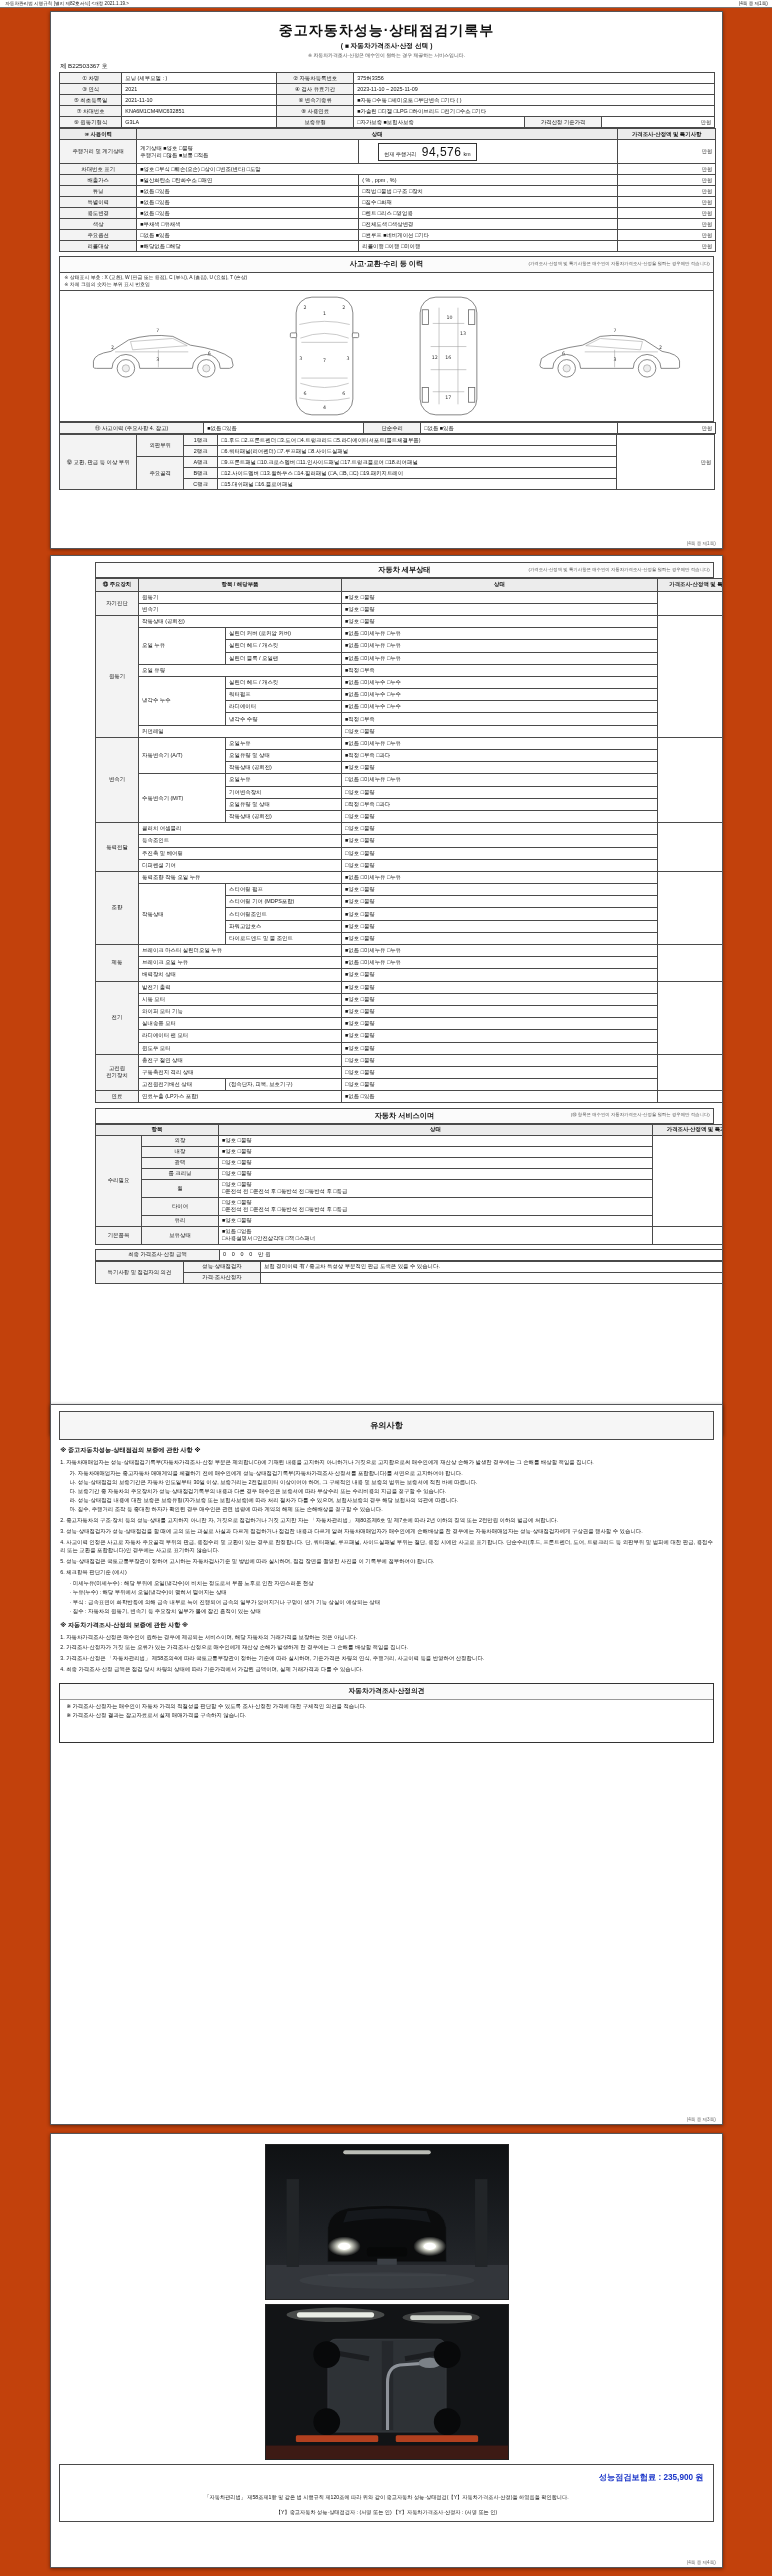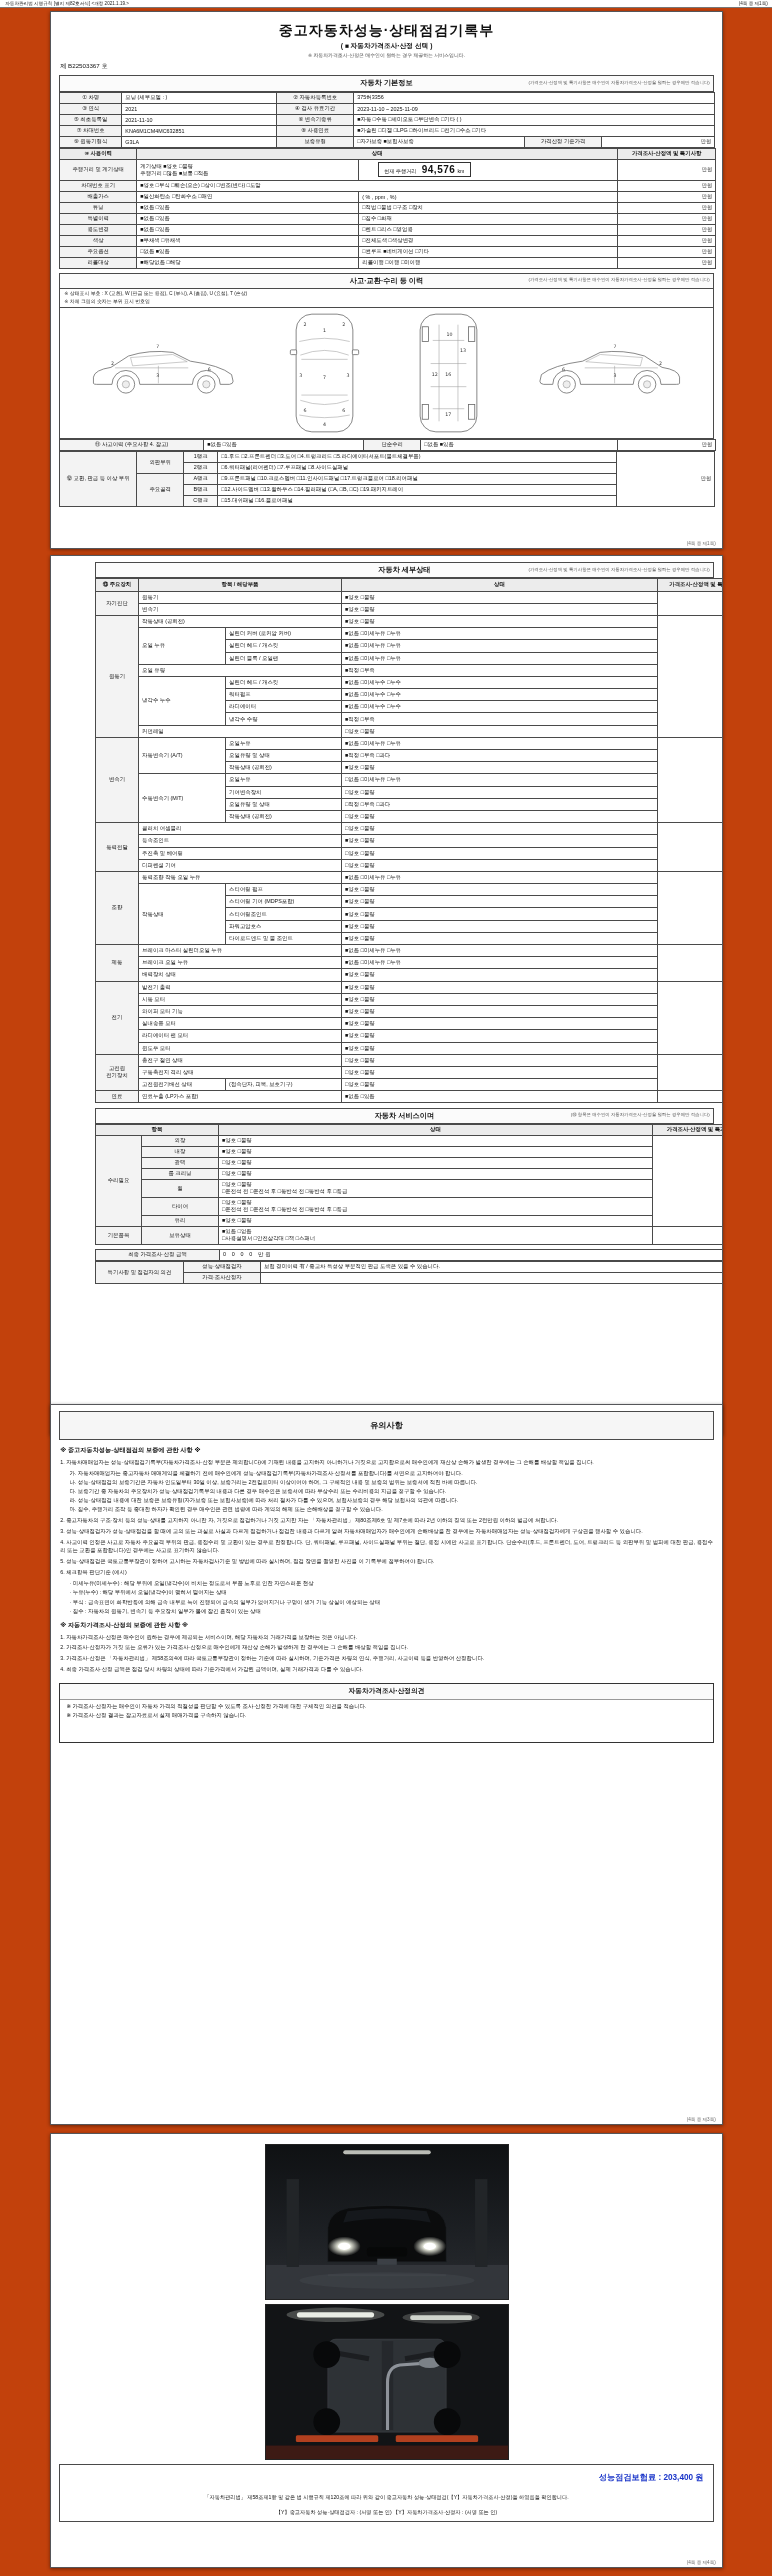--- a/index.html
+++ b/index.html
@@ -30,21 +30,21 @@
   .form th{background:#f3f3f3;font-weight:normal;text-align:center;}
   .form thead th{background:#ececec;font-weight:bold;}
   .form td{background:#fff;text-align:left;}
   .form td.price{text-align:right;color:#333;font-size:5.2px;}
   .form th.rank{background:#f8f8f8;}
   .form th.grp{background:#f3f3f3;}
   #detail-table td,#detail-table th{padding:2.1px 3.1px;}
 
   .odo{display:inline-block;border:0.8px solid #333;background:#fff;padding:1px 5.2px;margin:1px 0 1px 15.5px;}
   .odo .odo-l{font-size:5.2px;margin-right:5.2px;}
-  .odo .odo-v{font-size:10px;font-weight:bold;letter-spacing:0.5px;}
+  .odo .odo-v{font-size:12px;font-weight:normal;letter-spacing:0.5px;}
   .odo .odo-u{font-size:5.2px;margin-left:2.1px;}
 
   .legend{border:0.5px solid #4a4a4a;border-top:none;font-size:4.9px;padding:1.5px 4.1px;color:#222;background:#fff;}
   .legend div{line-height:1.5;}
   .diagrams{border:0.5px solid #4a4a4a;border-top:none;height:126px;display:flex;align-items:center;
             justify-content:space-around;background:#fff;padding:2.1px;}
   .diagrams svg{flex:0 0 auto;}
   .dg{stroke:#666;fill:#fff;stroke-width:1.5;}
   .dg2{stroke:#999;fill:none;stroke-width:1;}
   .dgn{font-size:9px;fill:#333;font-family:"DejaVu Sans",sans-serif;}
@@ -76,24 +76,20 @@
     <span>자동차관리법 시행규칙 [별지 제82호서식] &lt;개정 2021.1.19.&gt;</span>
     <span>(4쪽 중 제1쪽)</span>
   </div>
 
   <div class="panel" id="panel1">
     <div class="doc-title">중고자동차성능·상태점검기록부</div>
     <div class="doc-sub">( ■ 자동차가격조사·산정 선택 )</div>
     <div class="doc-note">※ 자동차가격조사·산정은 매수인이 원하는 경우 제공하는 서비스입니다.</div>
     <div class="doc-no">제 B22503367 호</div>
 
-    <div class="band">
-      <span>자동차 기본정보</span>
-      <span class="note">(가격조사·산정액 및 특기사항은 매수인이 자동차가격조사·산정을 원하는 경우에만 적습니다)</span>
-    </div>
     <table class="form" id="basic-table">
       <colgroup>
           <col style="width:62px">
           <col style="width:155px">
           <col style="width:77px">
           <col style="width:171px">
           <col style="width:77px">
           <col style="width:113px">
         </colgroup>
       <tbody id="basic-body">
@@ -748,21 +744,21 @@
       <circle cx="118" cy="96" r="26" fill="#08090a"></circle>
         <circle cx="352" cy="96" r="26" fill="#08090a"></circle>
       <circle cx="118" cy="226" r="26" fill="#08090a"></circle>
         <circle cx="352" cy="226" r="26" fill="#08090a"></circle>
       <rect x="58" y="252" width="160" height="13" rx="3" fill="#b2401f"></rect>
       <rect x="252" y="252" width="160" height="13" rx="3" fill="#b2401f"></rect>
       <rect y="272" width="470" height="26" fill="#5a1e14" opacity="0.6"></rect>
     </svg>
 
     <div class="sign-box">
-      <div class="insurance">성능점검보험료 : 203,400 원</div>
+      <div class="insurance">성능점검보험료 : 235,900 원</div>
       <div class="sign-foot1">「자동차관리법」 제58조제1항 및 같은 법 시행규칙 제120조에 따라 위와 같이 중고자동차 성능·상태점검(【Y】자동차가격조사·산정)을 하였음을 확인합니다.</div>
       <div class="sign-foot2">【Y】중고자동차 성능·상태점검자 :                      (서명 또는 인)            【Y】자동차가격조사·산정자 :                      (서명 또는 인)</div>
     </div>
 
     <div class="pagefoot">(4쪽 중 제4쪽)</div>
   </div>
 
 </div>
 
 

